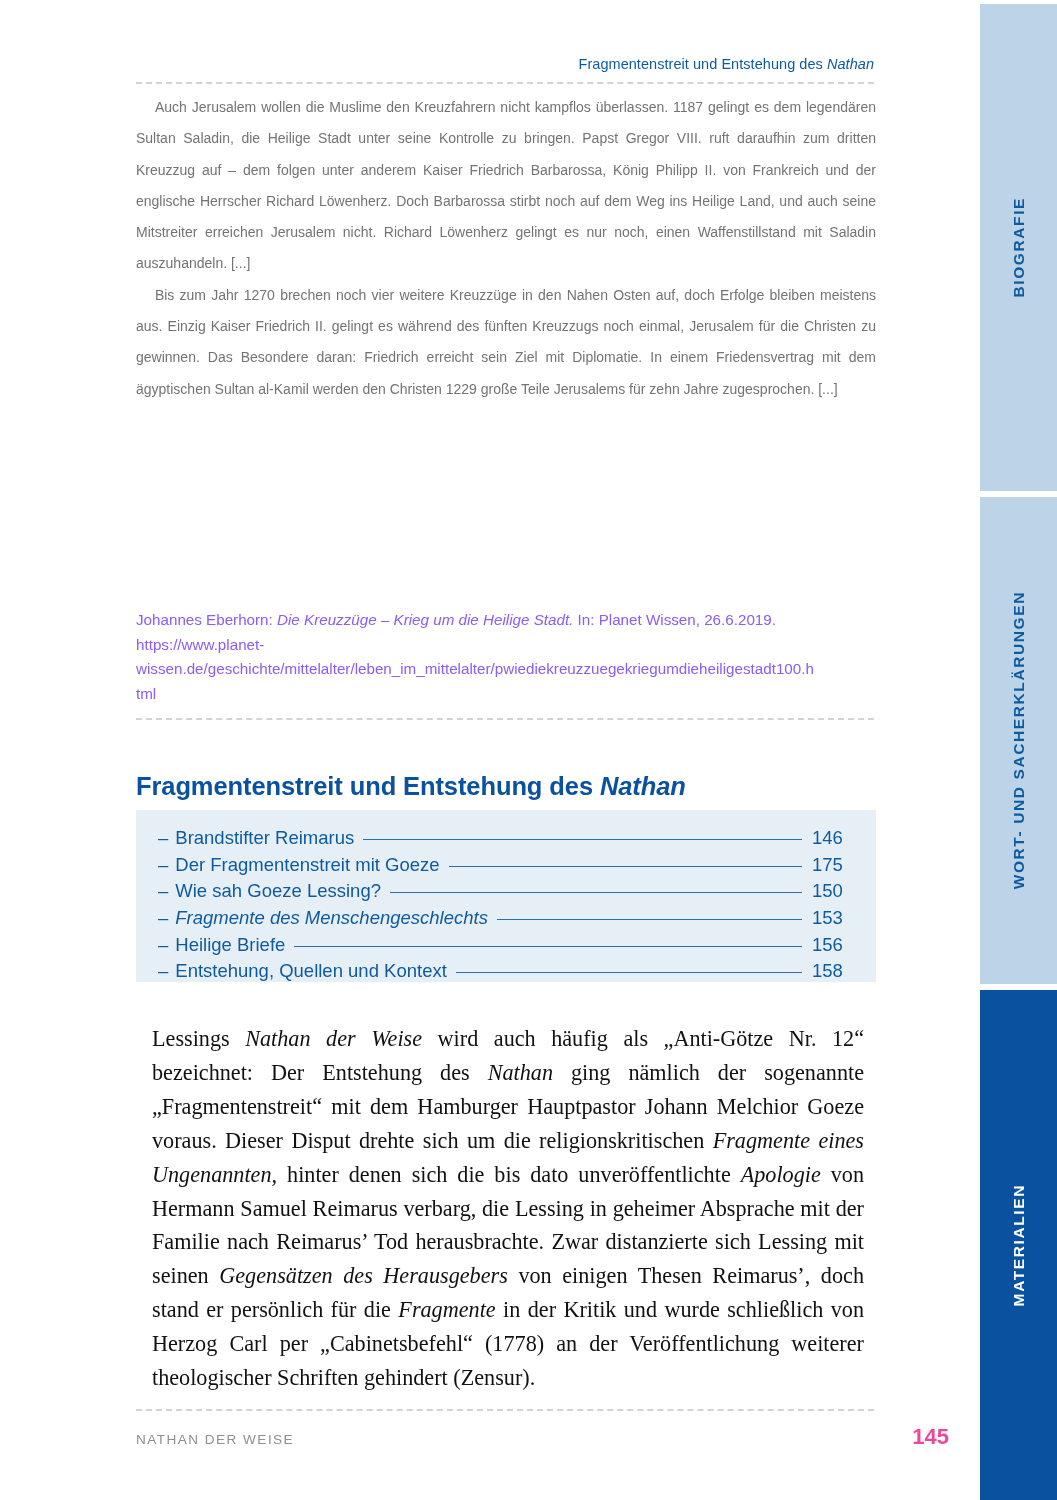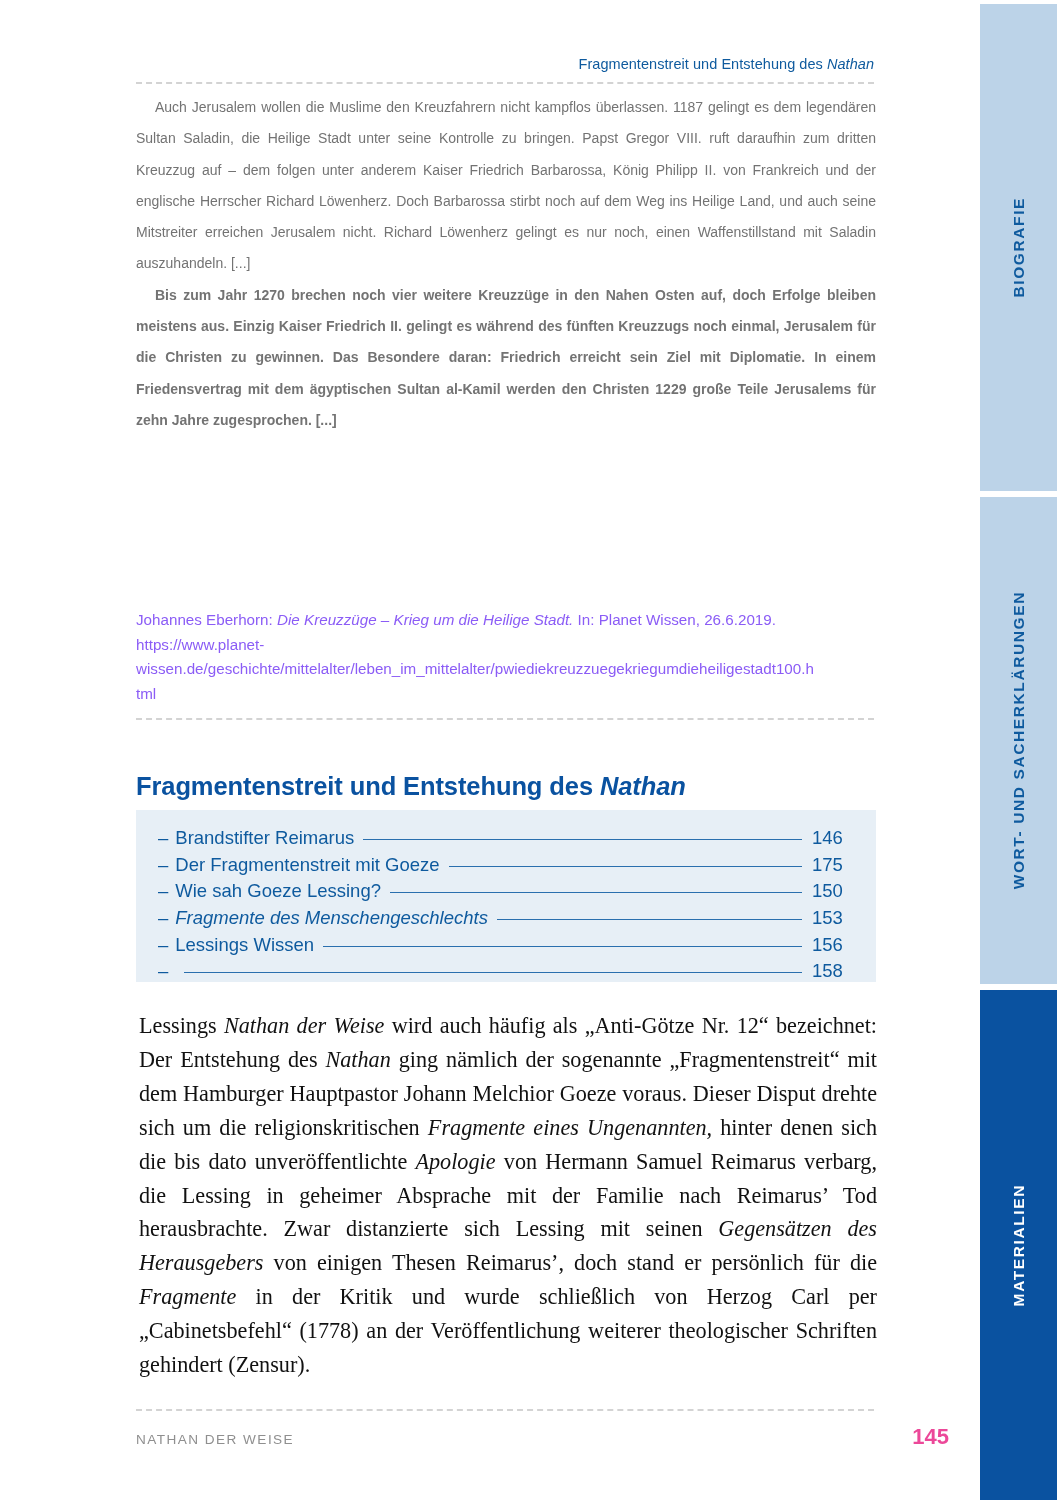--- a/index.html
+++ b/index.html
@@ -94,21 +94,21 @@
     width: 740px;
     font-family: "Liberation Sans", sans-serif;
     font-size: 14px;
     line-height: 31.3px;
     color: #737373;
     text-align: justify;
     text-justify: inter-word;
     hyphens: manual;
   }
   #excerpt p { margin: 0; }
-  #excerpt p + p { text-indent: 1.35em; font-weight: bold; }
+  #excerpt p + p { text-indent: 1.35em; }
   #excerpt p:first-child { text-indent: 1.35em; }
 
   
   #source {
     position: absolute;
     left: 136px;
     top: 608px;
     width: 680px;
     font-family: "Liberation Sans", sans-serif;
     font-size: 15.2px;
@@ -173,21 +173,21 @@
     left: 136px;
     top: 1006px;
     width: 744px;
     font-family: "Liberation Serif", serif;
     font-size: 22.2px;
     line-height: 33.9px;
     color: #111111;
     text-align: justify;
     text-justify: inter-word;
   }
-  #body-text p { margin: 3px; }
+  #body-text p { margin: 16px; }
   #body-text .it { font-style: italic; }
 
   
   #footer {
     position: absolute;
     left: 136px;
     top: 1424px;
     width: 813px;
     display: flex;
     align-items: baseline;
@@ -252,26 +252,27 @@
       <span class="toc-page">150</span>
     </div>
     <div class="toc-row">
       <span class="toc-dash">–</span>
       <span class="toc-title it">Fragmente des Menschengeschlechts</span>
       <span class="toc-leader"></span>
       <span class="toc-page">153</span>
     </div>
     <div class="toc-row">
       <span class="toc-dash">–</span>
-      <span class="toc-title">Lessings Wissen</span>
+      <span class="toc-title">Heilige Briefe</span>
       <span class="toc-leader"></span>
       <span class="toc-page">156</span>
     </div>
     <div class="toc-row">
       <span class="toc-dash">–</span>
+      <span class="toc-title">Entstehung, Quellen und Kontext</span>
       <span class="toc-leader"></span>
       <span class="toc-page">158</span>
     </div>
   </div>
 
   <div id="body-text">
     <p id="body-paragraph"><span>Lessings </span><span class="it">Nathan der Weise</span><span> wird auch häufig als „Anti-Götze Nr. 12“ bezeichnet: Der Entstehung des </span><span class="it">Nathan</span><span> ging nämlich der sogenannte „Fragmentenstreit“ mit dem Hamburger Hauptpastor Johann Melchior Goeze voraus. Dieser Disput drehte sich um die religionskritischen </span><span class="it">Fragmente eines Ungenannten,</span><span> hinter denen sich die bis dato unveröffentlichte </span><span class="it">Apologie</span><span> von Hermann Samuel Reimarus verbarg, die Lessing in geheimer Absprache mit der Familie nach Reimarus’ Tod herausbrachte. Zwar distanzierte sich Lessing mit seinen </span><span class="it">Gegensätzen des Herausgebers</span><span> von einigen Thesen Reimarus’, doch stand er persönlich für die </span><span class="it">Fragmente</span><span> in der Kritik und wurde schließlich von Herzog Carl per „Cabinetsbefehl“ (1778) an der Veröffentlichung weiterer theologischer Schriften gehindert (Zensur).</span></p>
   </div>
 
   <div class="rule-dashed" id="rule-bottom"></div>

